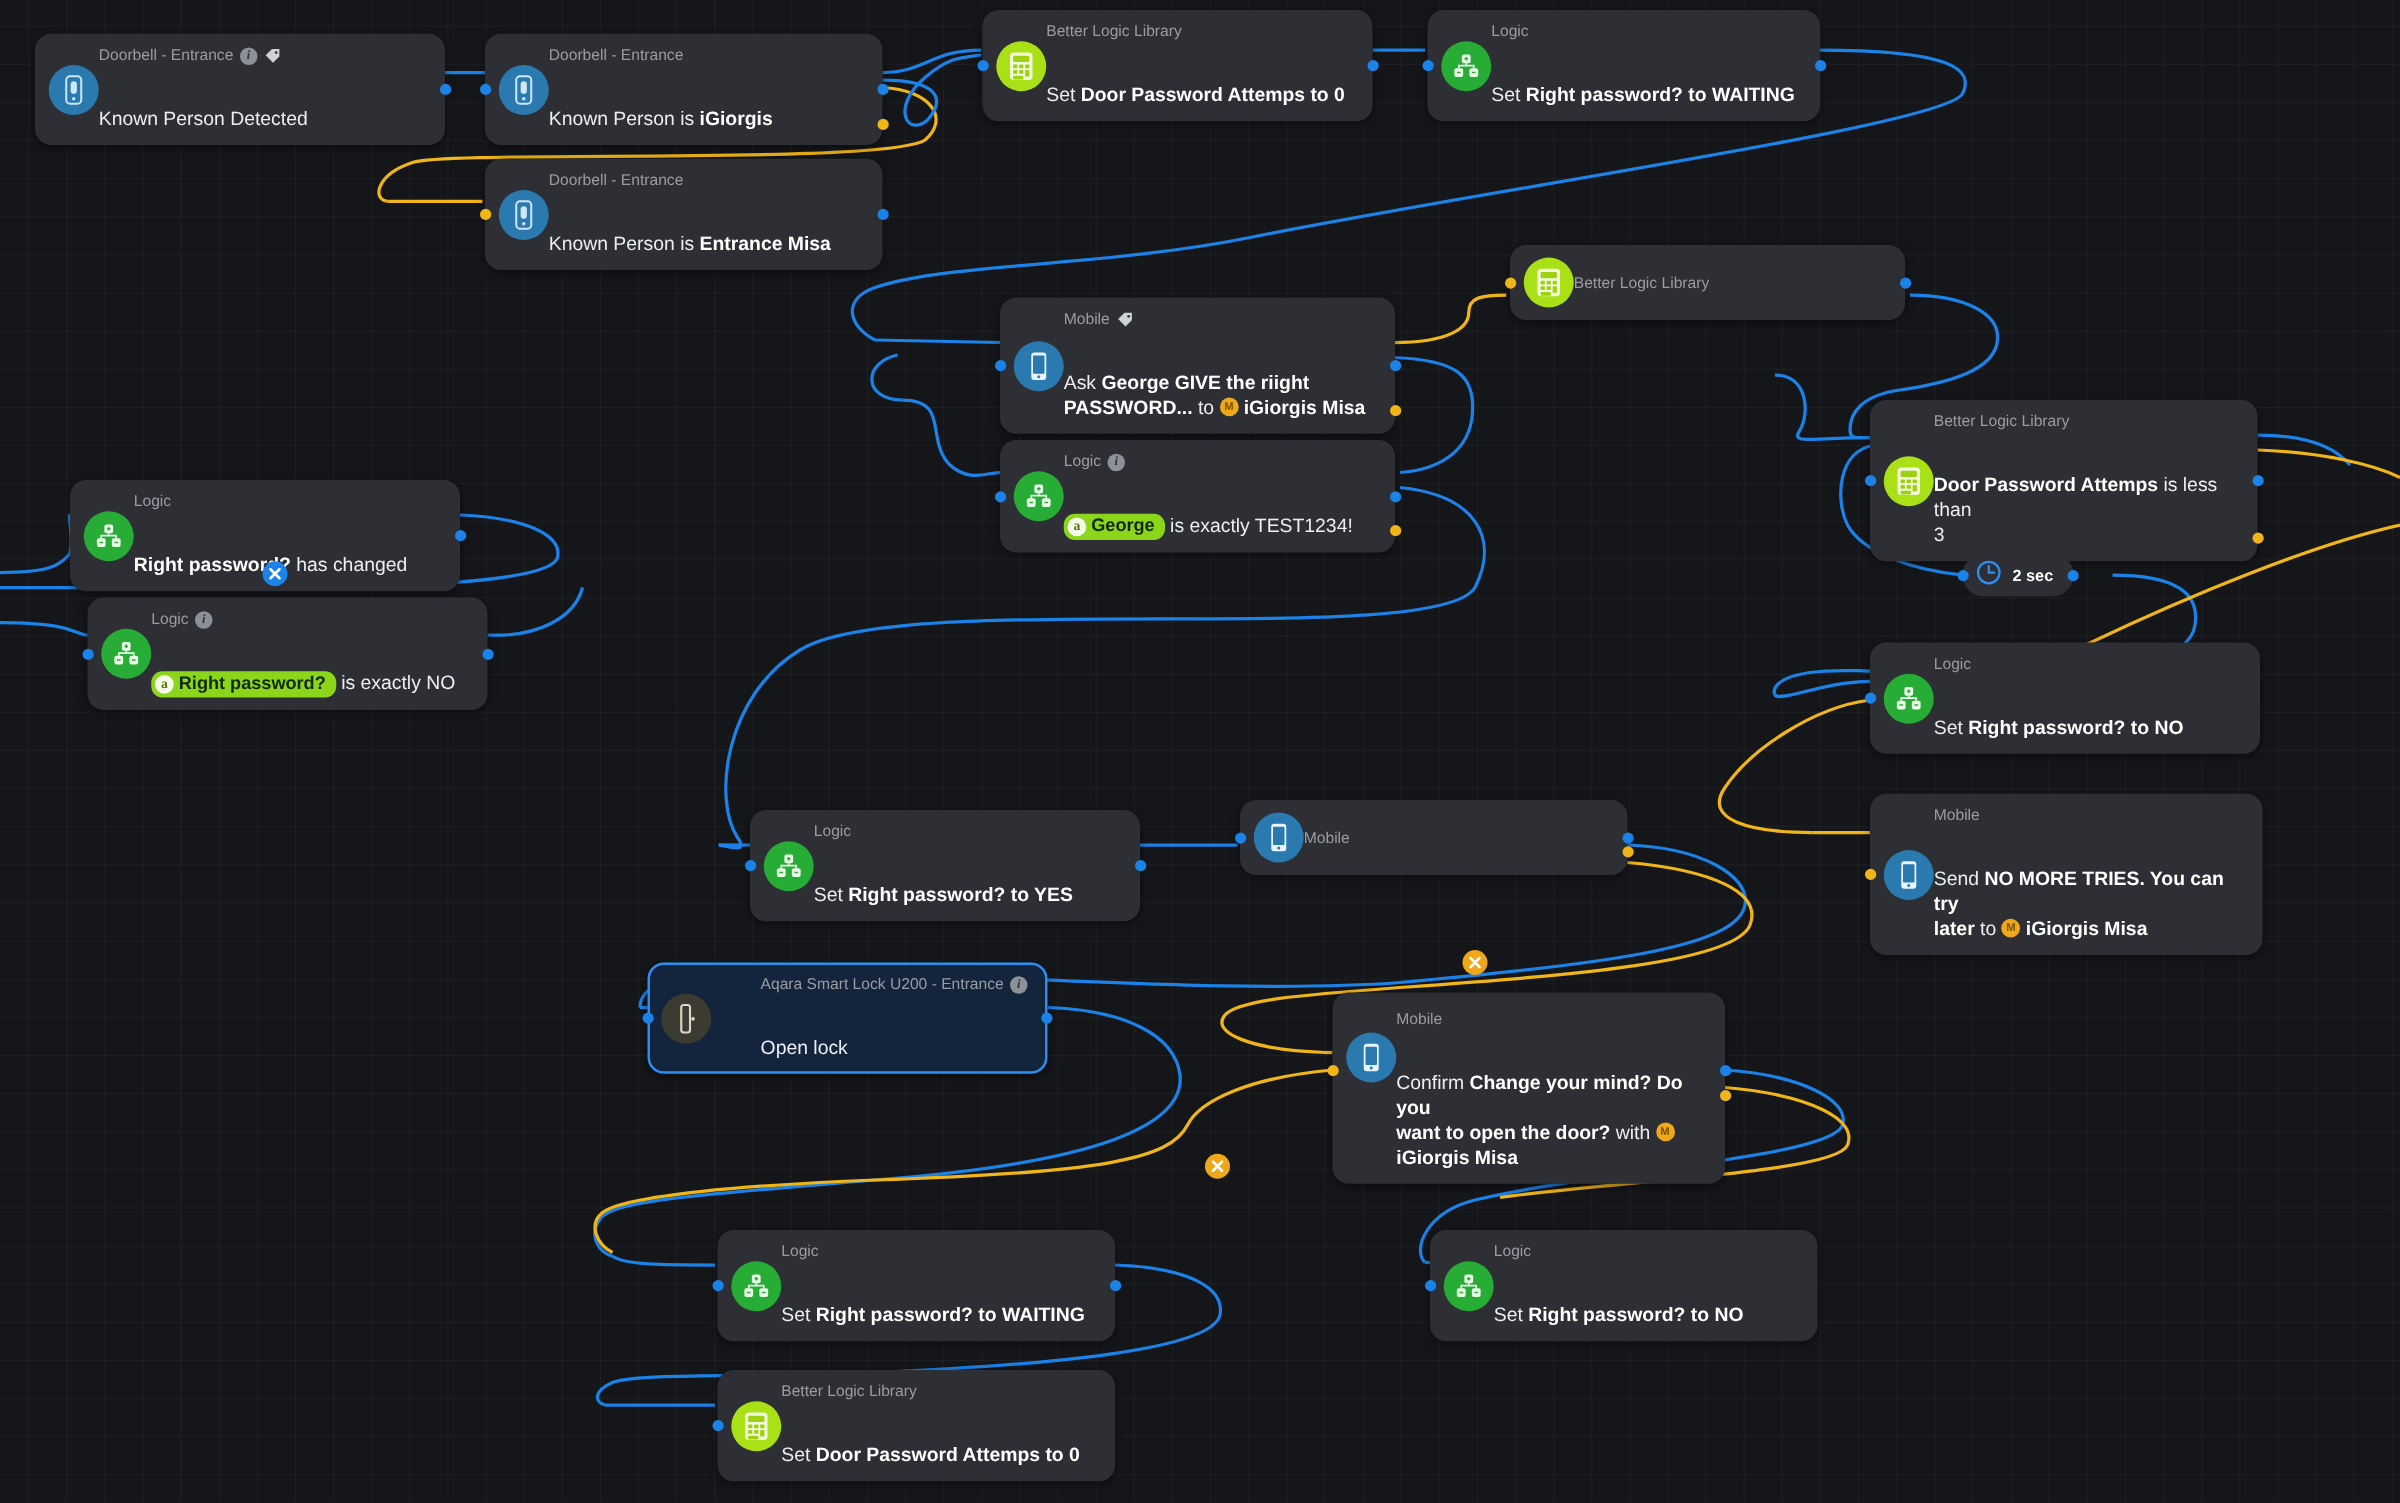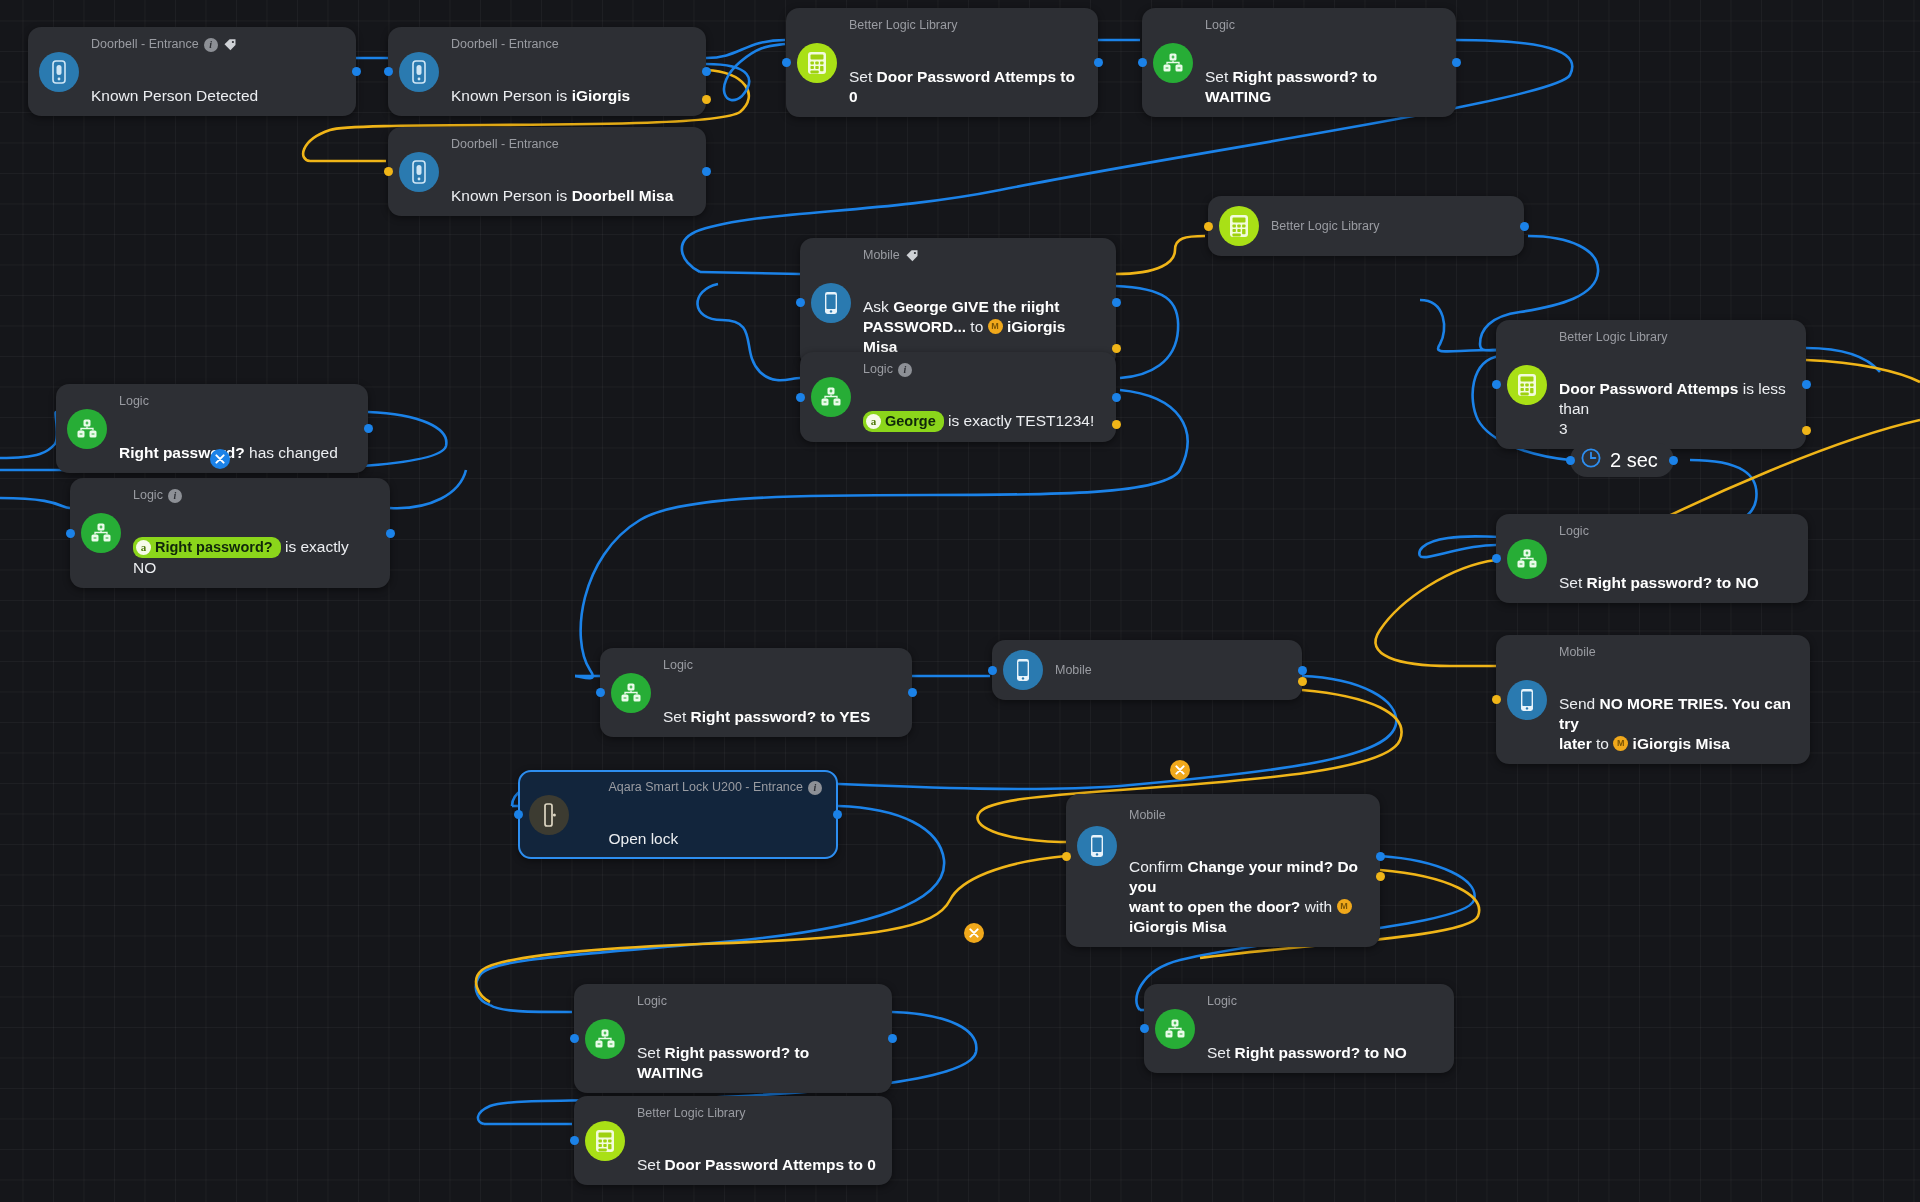--- a/index.html
+++ b/index.html
@@ -24,21 +24,21 @@
   .edge-blue { fill: none; stroke: #1b82e8; stroke-width: 2.6; }
   .edge-yellow { fill: none; stroke: #f0b518; stroke-width: 2.6; }
 
   
   .node {
     position: absolute;
     background: #2d2f34;
     border-radius: 13px;
     display: flex; align-items: center;
     padding: 10px 16px 10px 11px;
-    gap: 12px;
+    gap: 0;
     box-shadow: 0 2px 7px rgba(0,0,0,0.45);
   }
   .node.selected {
     background: #12253c;
     border: 2px solid #2d8ef0;
     padding: 8px 14px 8px 9px;
     justify-content: space-between;
   }
   .icon {
     width: 40px; height: 40px; border-radius: 50%;
@@ -110,21 +110,21 @@
   .port.yellow { background: #f0b518; }
   .node.selected .port.left { left: -6px; }
   .node.selected .port.right { right: -6px; }
 
   
   .delay {
     position: absolute; background: #2d2f34; border-radius: 17px;
     height: 34px; display: flex; align-items: center; gap: 8px;
     padding: 0 16px 0 10px;
   }
-  .delay .dtext { font-size: 20px; color: #fff; font-weight: 400; }
+  .delay .dtext { font-size: 13px; color: #fff; font-weight: 700; }
 
   
   .xmark {
     position: absolute; width: 20px; height: 20px; border-radius: 50%;
     display: flex; align-items: center; justify-content: center;
     color: #fff; font-size: 12px; font-weight: 700; line-height: 1;
   }
   .xmark.blue { background: #1b82e8; }
   .xmark.orange { background: #f0a81b; }
   .xmark svg { display:block; }
@@ -254,21 +254,21 @@
   <div class="node" style="left:388px; top:127px; width:318px;">
     <span class="icon ic-device">
       <svg width="20" height="24" viewBox="0 0 20 24">
           <rect x="4" y="1" width="12" height="22" rx="3" fill="none" stroke="#cfe6f5" stroke-width="1.6"></rect>
           <rect x="7.5" y="5" width="5" height="10" rx="2.5" fill="#cfe6f5"></rect>
           <circle cx="10" cy="19" r="1.4" fill="#cfe6f5"></circle>
         </svg>
     </span>
     <span class="ntext">
       <span class="nsub">Doorbell - Entrance</span>
-      <span class="ntitle"><span>Known Person is </span><b>Doorbell Misa</b></span>
+      <span class="ntitle"><span>Known Person is </span><b>Entrance Misa</b></span>
     </span>
     <span class="port left yellow"></span>
     <span class="port right"></span>
   </div>
 
   <div class="node" style="left:786px; top:8px; width:312px;">
     <span class="icon ic-blib">
       <svg width="22" height="24" viewBox="0 0 22 24">
           <rect x="2" y="1" width="18" height="22" rx="3" fill="#f2fbdc"></rect>
           <rect x="4.5" y="3.5" width="13" height="5" rx="1" fill="#9ed10f"></rect>

